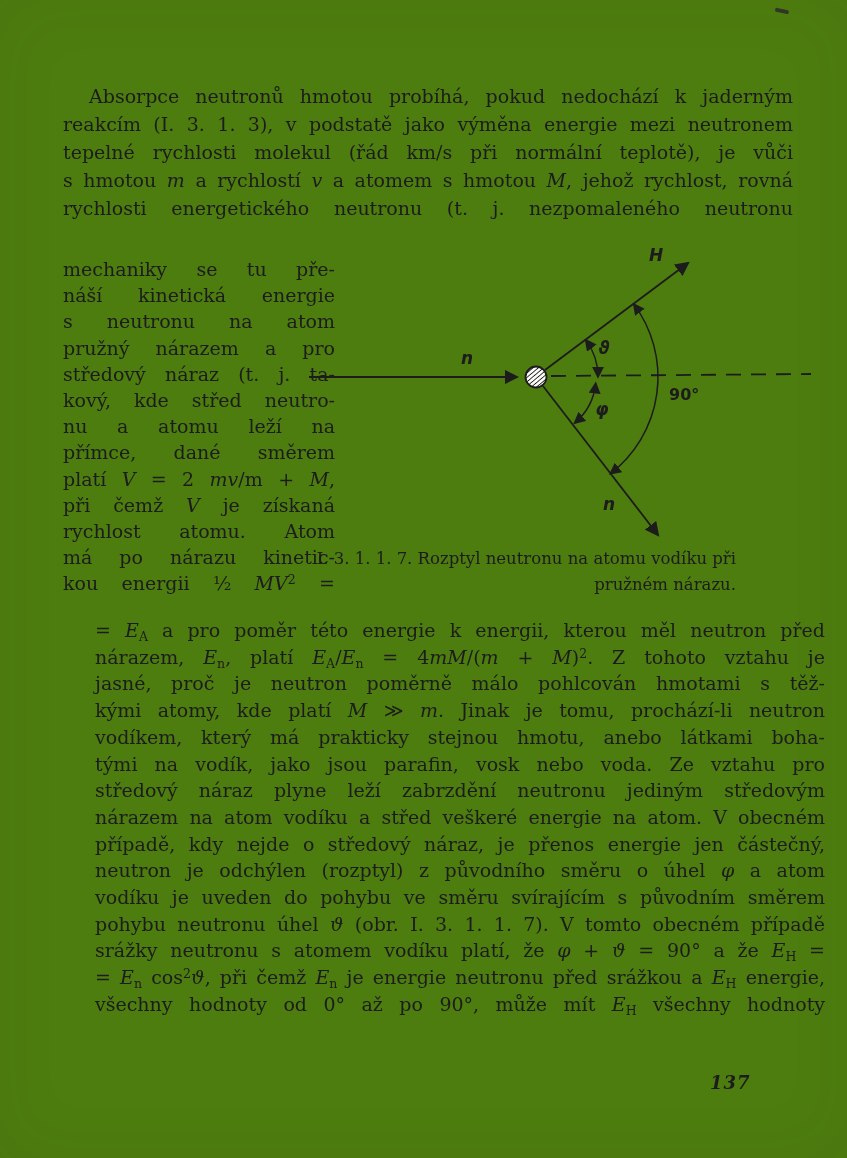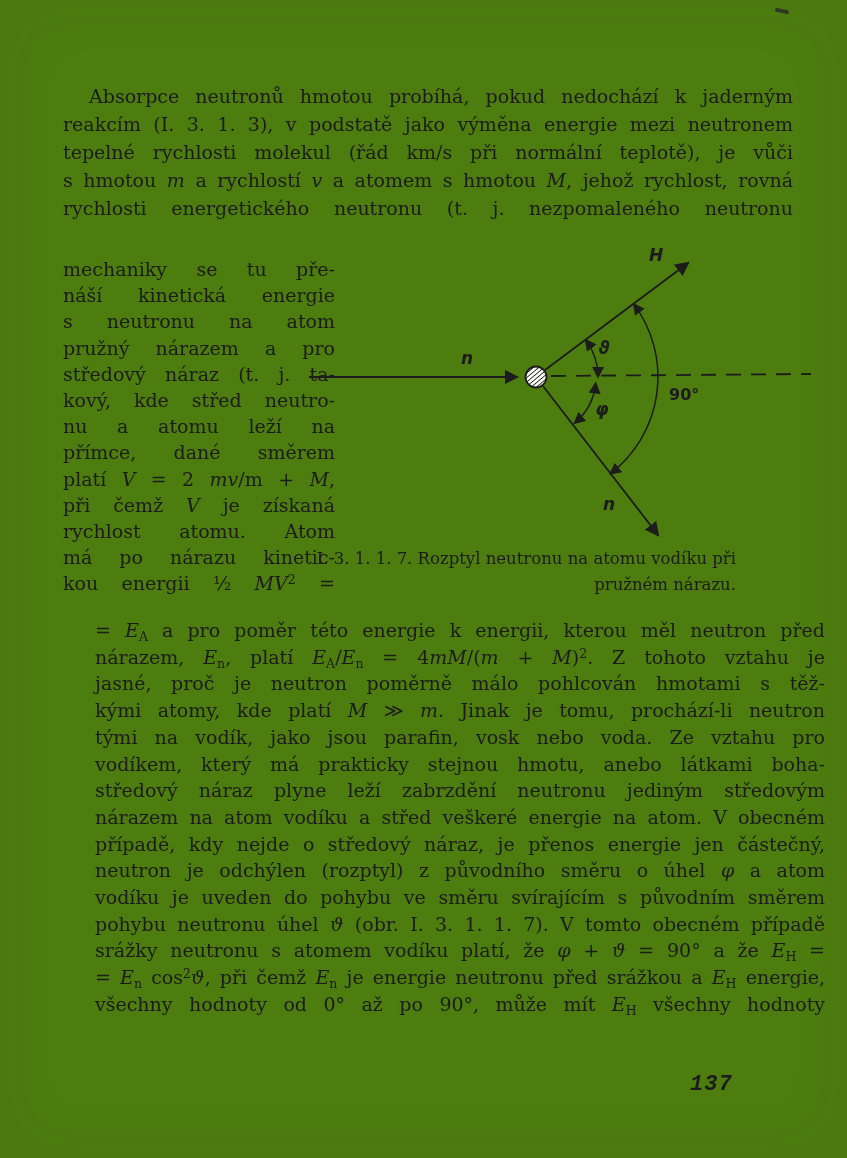--- a/index.html
+++ b/index.html
@@ -31,24 +31,23 @@
   }
   .caption div{text-align:right;}
   .fig{left:295px;top:243px;}
   .fig text{
     font-family:"DejaVu Sans",sans-serif;
     font-style:italic;font-weight:600;
     font-size:17px;fill:#1c1c1c;
   }
   .fig text.deg{font-style:normal;font-weight:700;font-size:16px;}
   .pagenum{
-    left:690px;top:1072px;width:60px;
-    font-size:22px;font-style:italic;font-weight:600;
+    left:710px;top:1072px;width:60px;
+    font-size:18px;font-style:italic;font-weight:600;
     letter-spacing:1px;
-    font-family:Liberation Mono, monospace;
   }
   .pen-mark{
     left:775px;top:9px;width:14px;height:4px;
     background:#2a2a2a;border-radius:2px 3px 2px 2px;
     transform:rotate(12deg);opacity:.85;
   }
 </style>
 </head>
 <body>
 
@@ -117,22 +116,22 @@
   <div class="block caption">
     <div>I. 3. 1. 1. 7. Rozptyl neutronu na atomu vodíku při</div>
     <div>pružném nárazu.</div>
   </div>
 
   <div class="block para2">
       <div class="tline">= <i>E</i><sub>A</sub> a pro poměr této energie k energii, kterou měl neutron před</div>
       <div class="tline">nárazem, <i>E</i><sub>n</sub>, platí <i>E</i><sub>A</sub>/<i>E</i><sub>n</sub> = 4<i>mM</i>/(<i>m</i> + <i>M</i>)<sup>2</sup>. Z tohoto vztahu je</div>
       <div class="tline">jasné, proč je neutron poměrně málo pohlcován hmotami s těž-</div>
       <div class="tline">kými atomy, kde platí <i>M</i> ≫ <i>m</i>. Jinak je tomu, prochází-li neutron</div>
+      <div class="tline">vodíkem, který má prakticky stejnou hmotu, anebo látkami boha-</div>
       <div class="tline">tými na vodík, jako jsou parafin, vosk nebo voda. Ze vztahu pro</div>
-      <div class="tline">vodíkem, který má prakticky stejnou hmotu, anebo látkami boha-</div>
       <div class="tline">středový náraz plyne leží zabrzdění neutronu jediným středovým</div>
       <div class="tline">nárazem na atom vodíku a střed veškeré energie na atom. V obecném</div>
       <div class="tline">případě, kdy nejde o středový náraz, je přenos energie jen částečný,</div>
       <div class="tline">neutron je odchýlen (rozptyl) z původního směru o úhel <i>φ</i> a atom</div>
       <div class="tline">vodíku je uveden do pohybu ve směru svírajícím s původním směrem</div>
       <div class="tline">pohybu neutronu úhel <i>ϑ</i> (obr. I. 3. 1. 1. 7). V tomto obecném případě</div>
       <div class="tline">srážky neutronu s atomem vodíku platí, že <i>φ</i> + <i>ϑ</i> = 90° a že <i>E</i><sub>H</sub> =</div>
       <div class="tline">= <i>E</i><sub>n</sub> cos<sup>2</sup><i>ϑ</i>, při čemž <i>E</i><sub>n</sub> je energie neutronu před srážkou a <i>E</i><sub>H</sub> energie,</div>
       <div class="tline">všechny hodnoty od 0° až po 90°, může mít <i>E</i><sub>H</sub> všechny hodnoty</div>
     </div>

